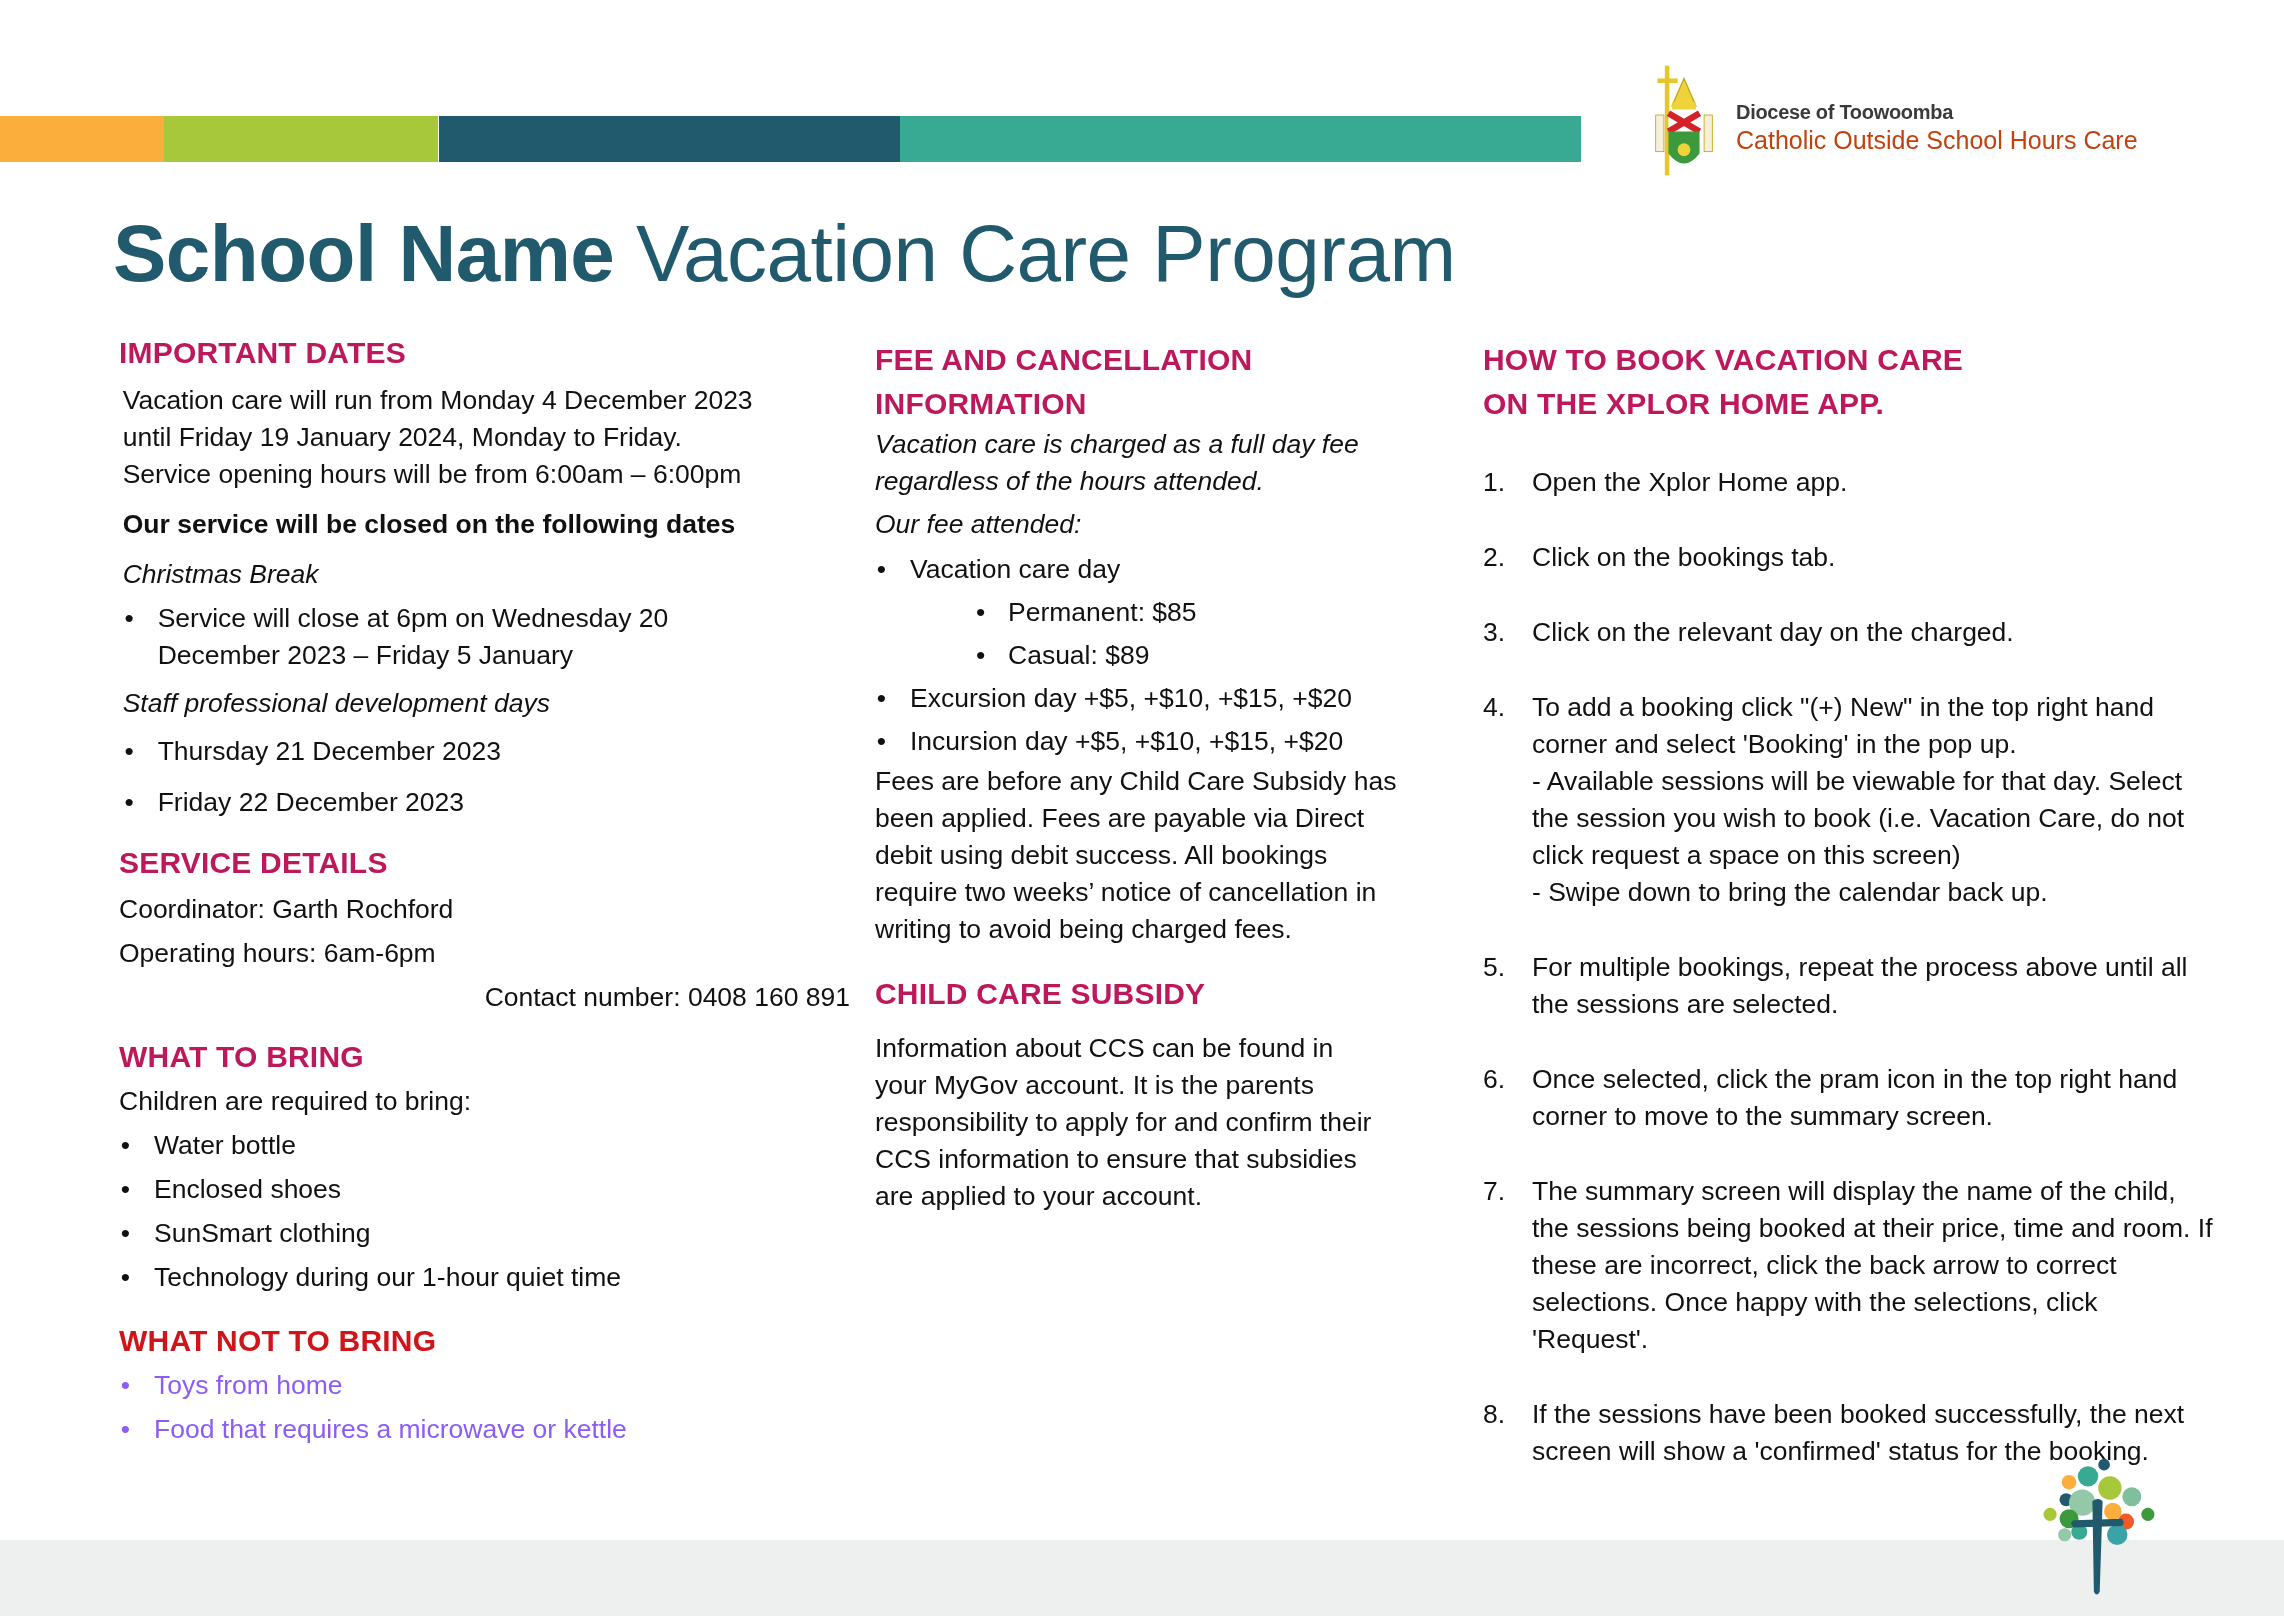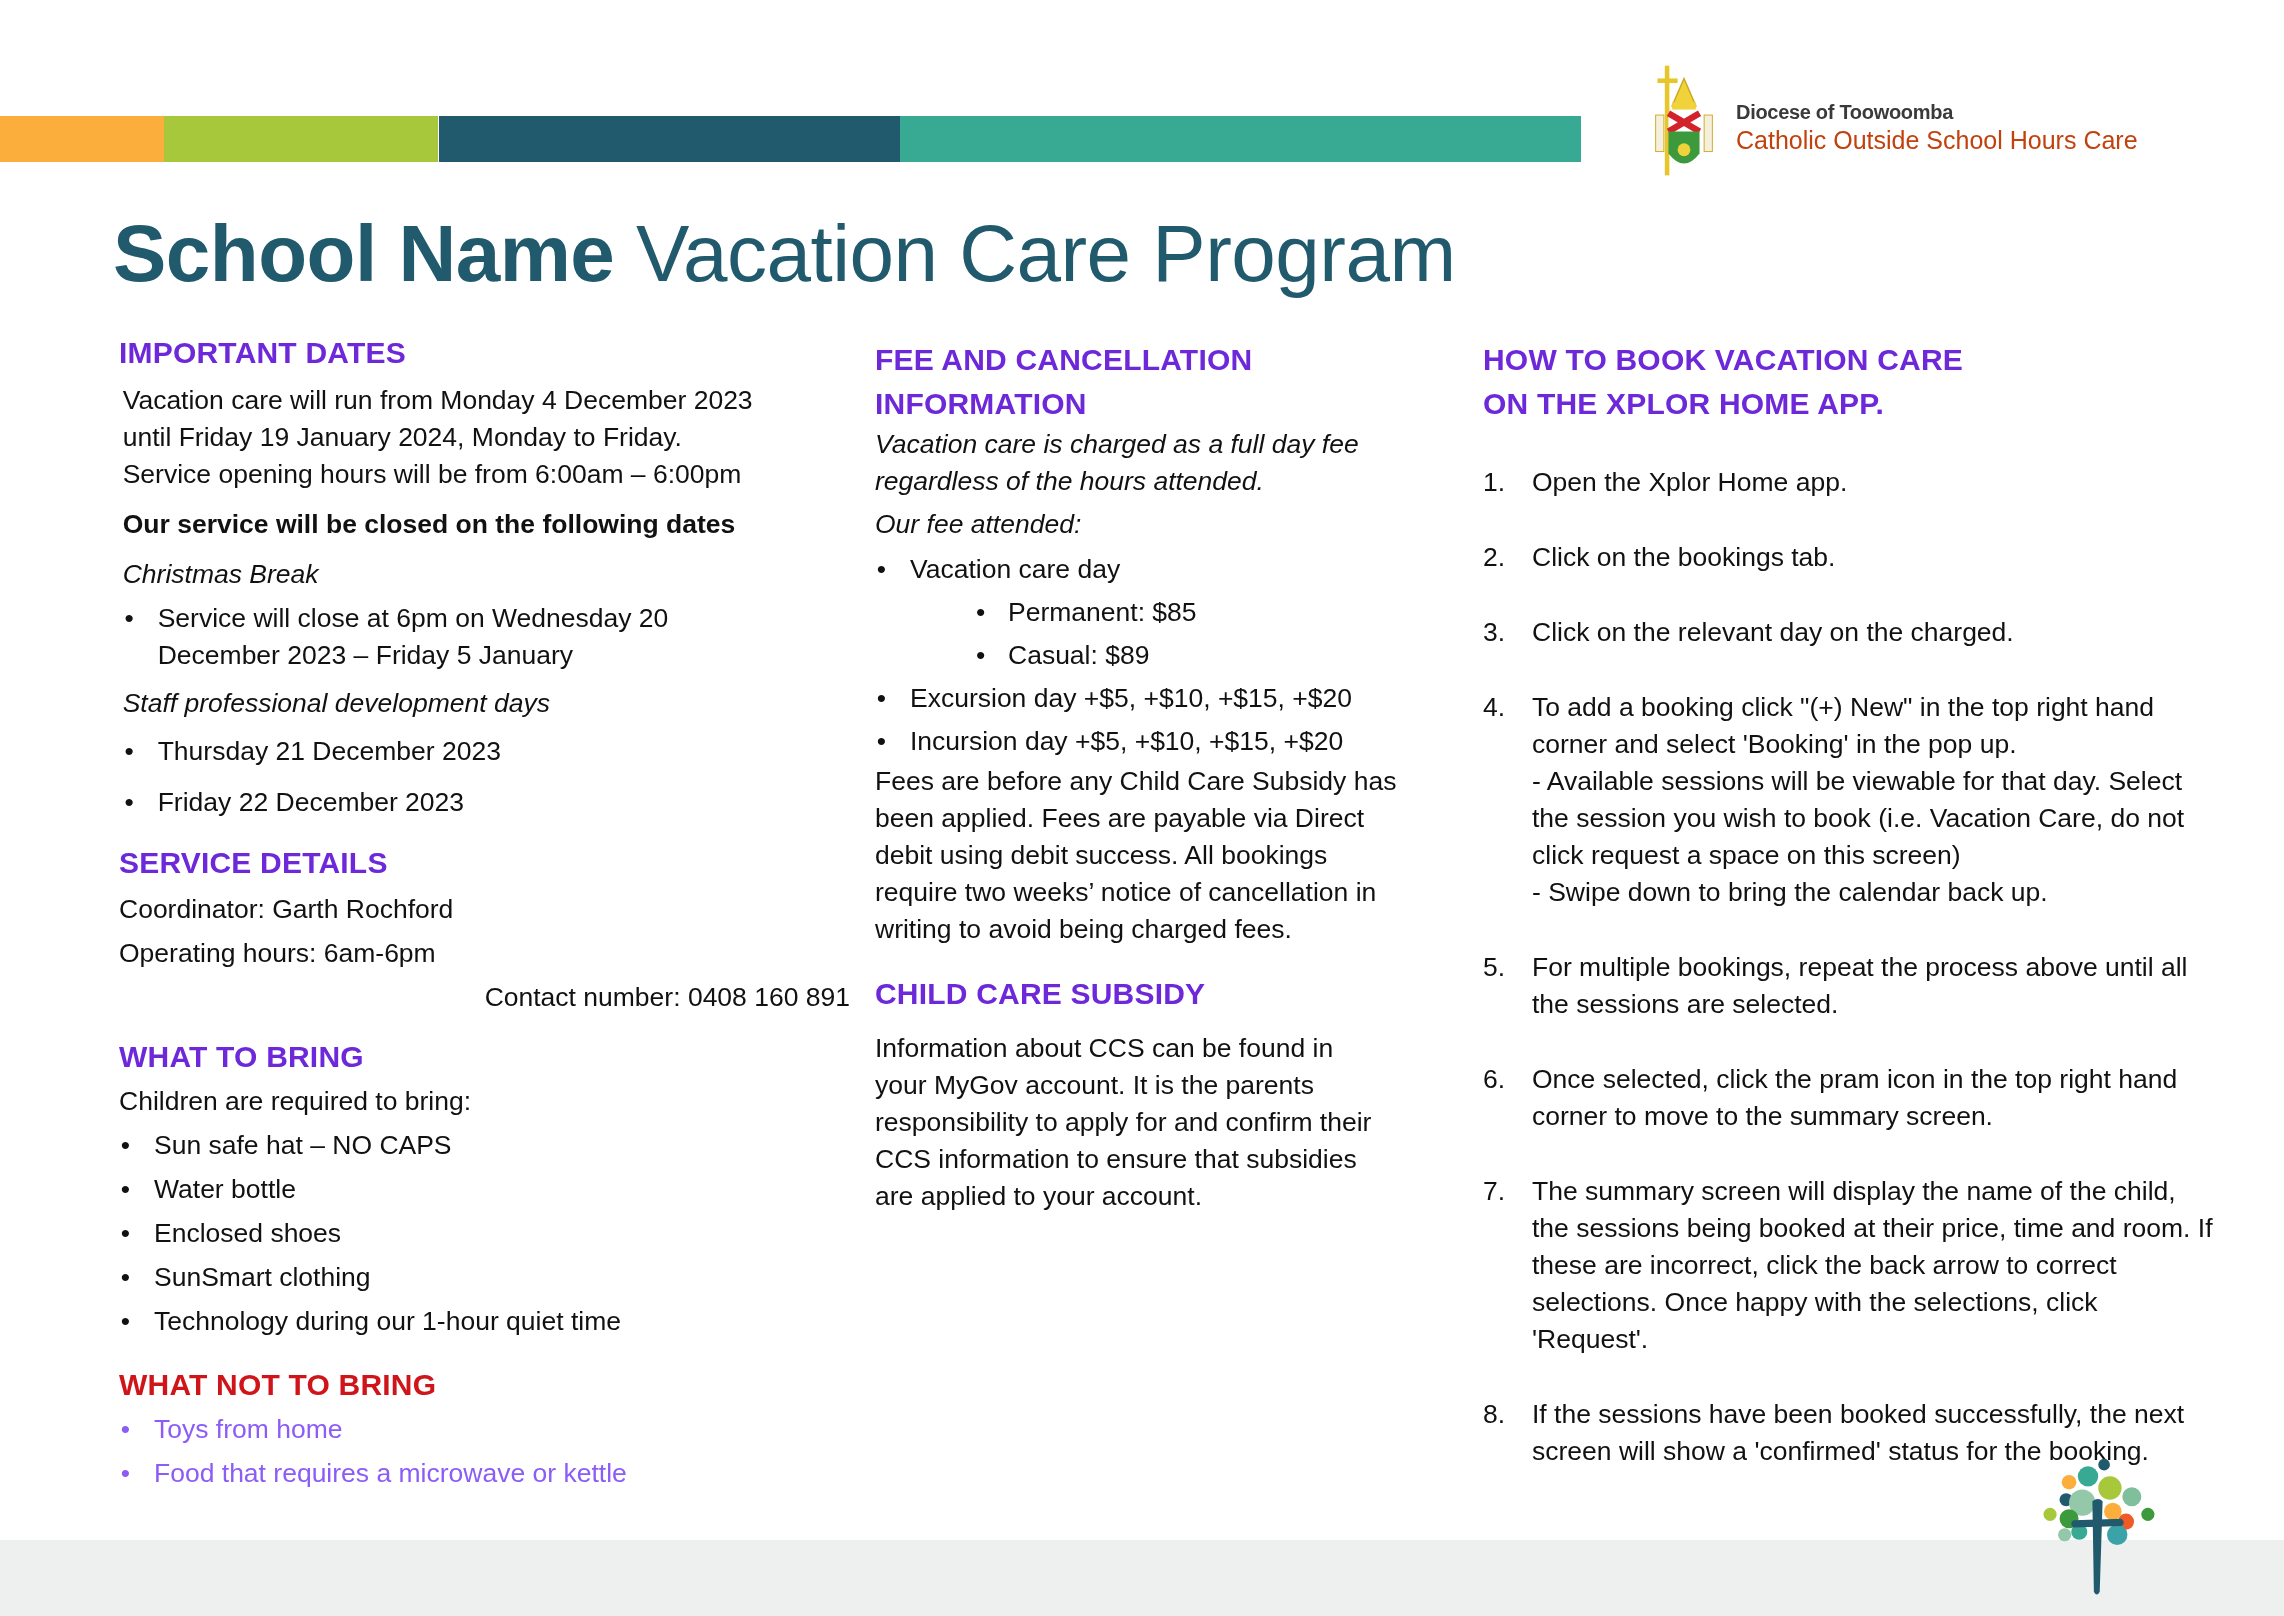--- a/index.html
+++ b/index.html
@@ -10,21 +10,21 @@
   .footer-band { position: absolute; left: 0; top: 1540px; width: 2284px; height: 77px; background: #eef0f0; }
   .color-bar { position: absolute; top: 116px; height: 46px; }
   .logo { position: absolute; left: 1652px; top: 62px; display: flex; align-items: center; }
   .logo .crest { width: 64px; height: 128px; }
   .logo .text { margin-left: 20px; margin-top: 3.7px; }
   .logo .line1 { font-size: 20px; font-weight: bold; color: #3a3a3a; letter-spacing: -0.3px; }
   .logo .line2 { font-size: 25px; color: #c2410c; margin-top: 1.8px; }
   .title { position: absolute; left: 113px; top: 208px; font-size: 80px; color: #215a6d; white-space: nowrap; letter-spacing: -0.5px; }
   .title b { font-weight: bold; }
   .col { position: absolute; top: 331px; font-size: 26.5px; line-height: 37px; }
-  .h { font-weight: bold; color: #6d28d9; font-size: 30px; line-height: 44px; margin: 0; letter-spacing: 0.2px; }
+  .h { font-weight: bold; color: #be185d; font-size: 30px; line-height: 44px; margin: 0; letter-spacing: 0.2px; }
   .h.red { color: #d0151a; }
   p { margin: 0; }
   .bold { font-weight: bold; }
   .it { font-style: italic; }
   ul { list-style: none; margin: 0; padding: 0; }
   li { position: relative; padding-left: 35px; }
   li::before { content: "\2022"; position: absolute; left: 1.8px; top: 0; }
   li.sub { padding-left: 133px; }
   li.sub::before { left: 101px; }
   .red-list li { color: #8b5cf6; }
@@ -90,21 +90,20 @@
     <h2 class="h">SERVICE DETAILS</h2>
     <p style="margin-top:1.8px;line-height:44px;">Coordinator: Garth Rochford</p>
     <p style="line-height:44px;">Operating hours: 6am-6pm</p>
     <p style="line-height:44px;text-align:right;">Contact number: 0408 160 891</p>
   </section>
 
   <section style="margin-top:16.4px;">
     <h2 class="h">WHAT TO BRING</h2>
     <p style="line-height:44px;">Children are required to bring:</p>
     <ul style="line-height:44px;">
-      <li>Sun safe hat – NO CAPS</li>
       <li>Water bottle</li>
       <li>Enclosed shoes</li>
       <li>SunSmart clothing</li>
       <li>Technology during our 1-hour quiet time</li>
     </ul>
   </section>
 
   <section style="margin-top:20px;">
     <h2 class="h red">WHAT NOT TO BRING</h2>
     <ul class="red-list" style="line-height:44px;">

